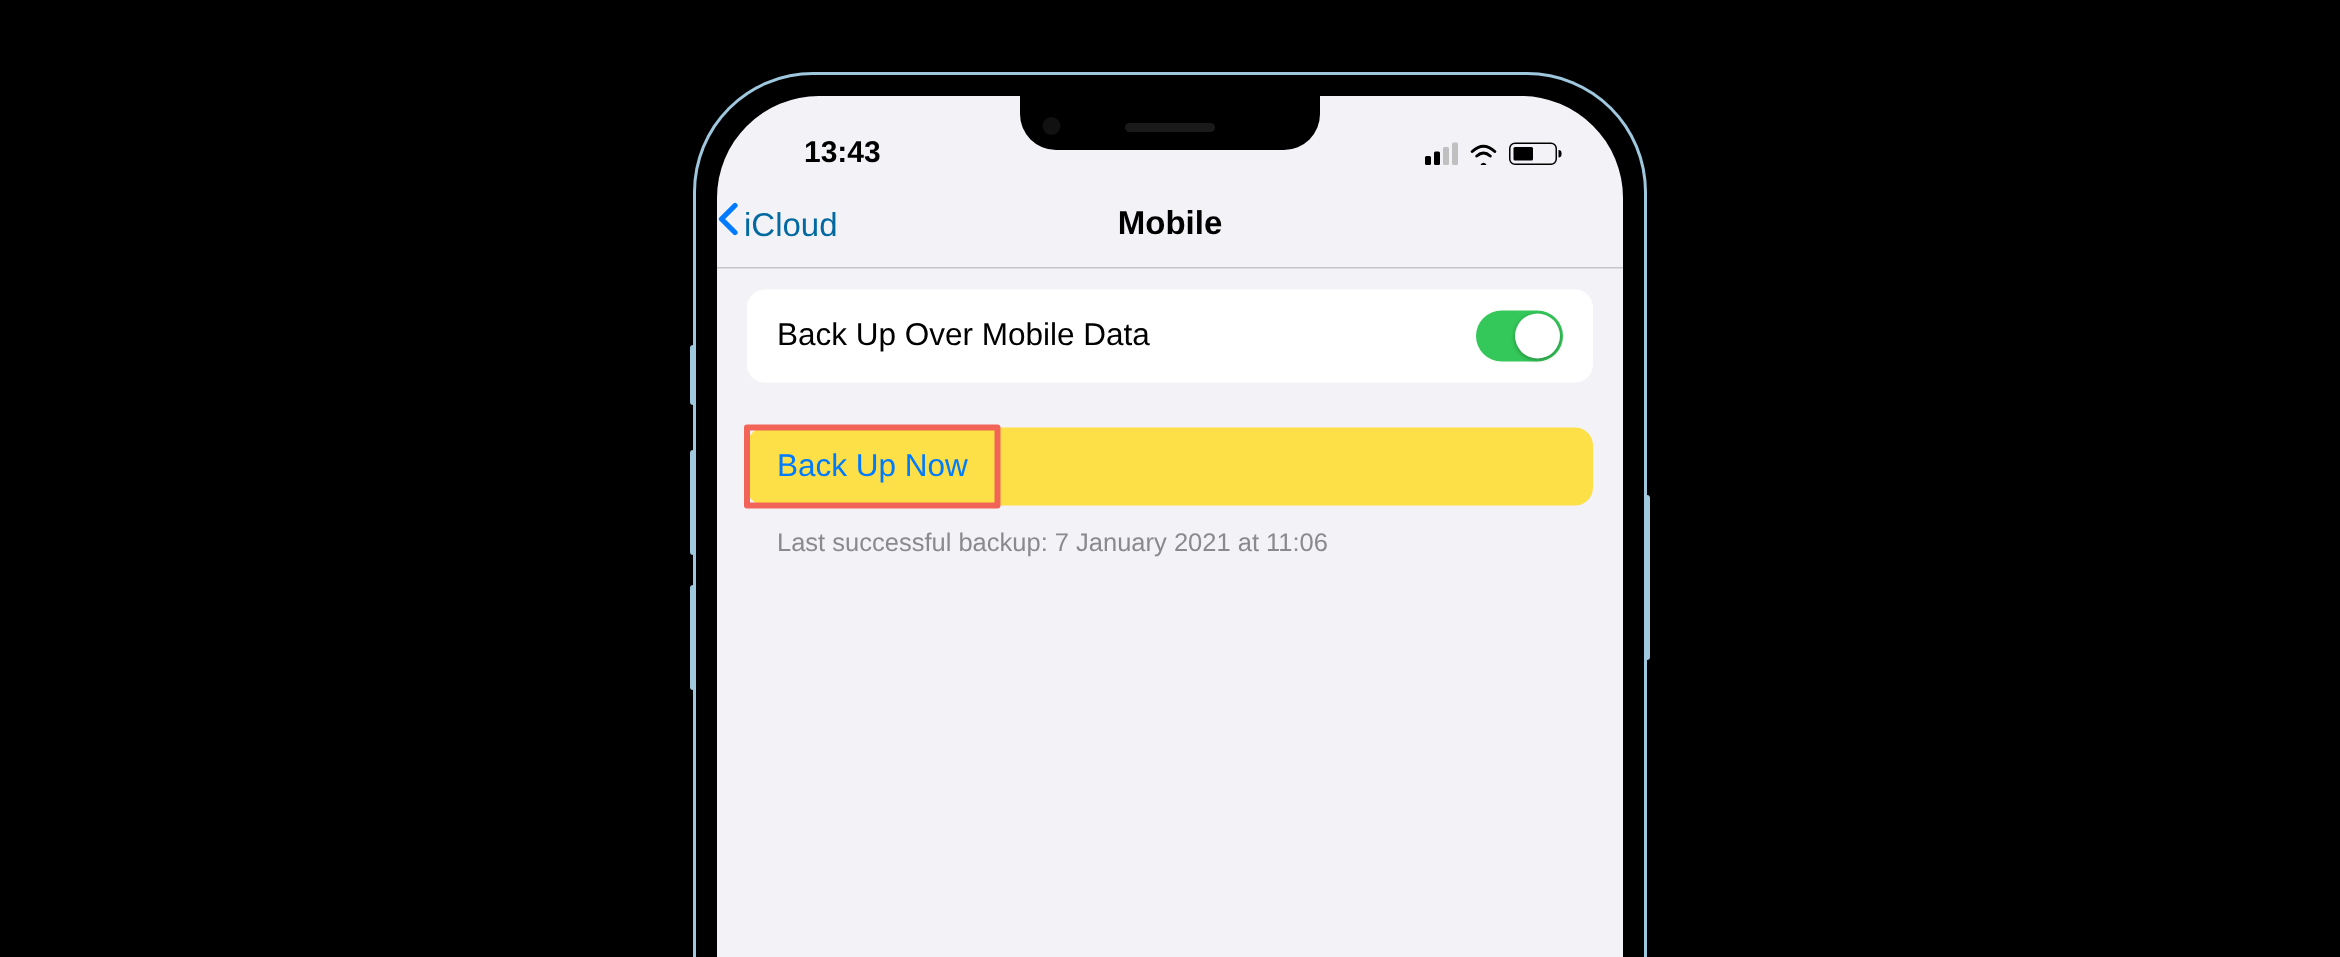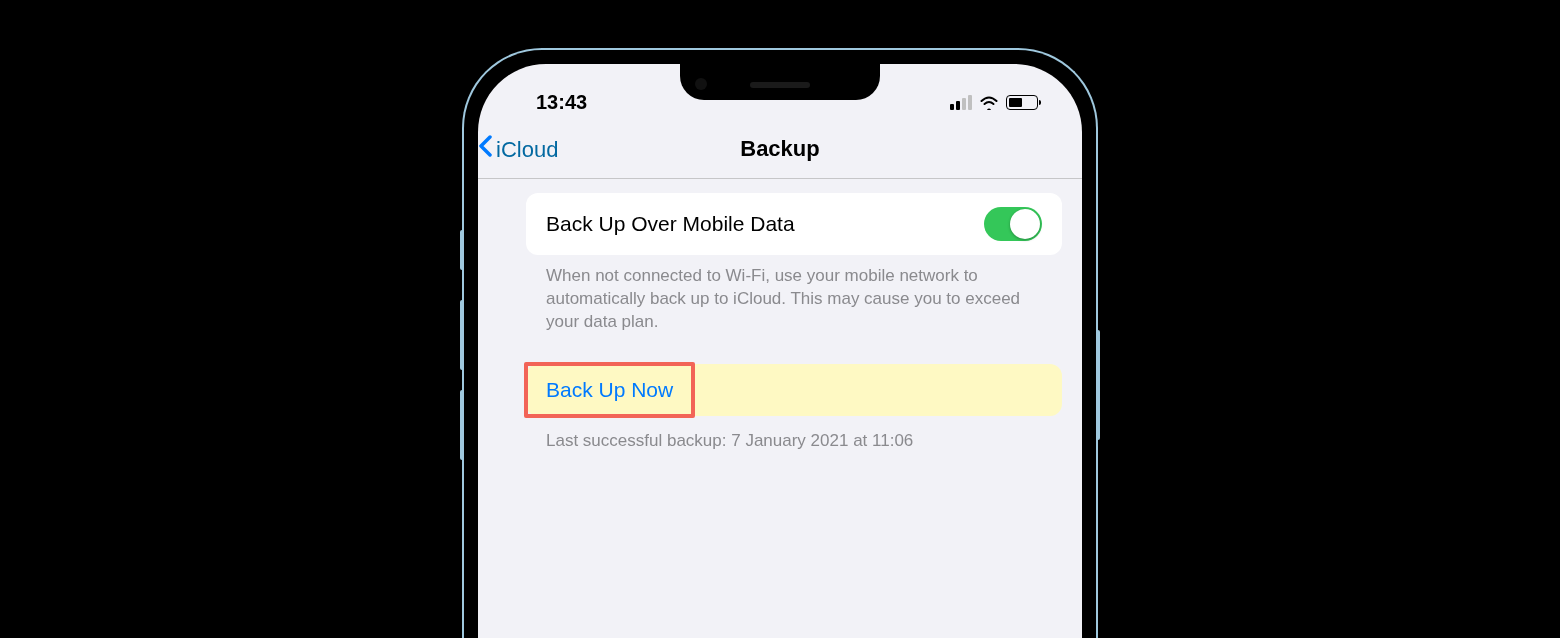--- a/index.html
+++ b/index.html
@@ -166,21 +166,20 @@
     }
     
     .nav-title {
       font-size: 22px;
       font-weight: 600;
       color: #000;
     }
     
     .content {
       padding: 14px 0 0 0;
-      margin-left: 28px;
     }
     
     .cell {
       background: #fff;
       margin: 0 20px;
       border-radius: 12px;
       padding: 14px 20px;
       display: flex;
       justify-content: space-between;
       align-items: center;
@@ -215,21 +214,21 @@
       font-size: 17px;
       line-height: 1.35;
       padding: 10px 40px 0 40px;
     }
     
     .section-gap {
       height: 30px;
     }
     
     .action-cell {
-      background: #fef9c3;
+      background: #fde047;
       margin: 0 20px;
       border-radius: 12px;
       padding: 0;
       display: flex;
       align-items: flex-end;
     }
     
     .highlight-box {
       border: 4px solid #f26457;
       border-radius: 2px;
@@ -322,33 +321,32 @@
 
     <div class="nav-bar">
       <div class="back-button">
         <span class="chevron-left">
           <svg width="14" height="22" viewBox="0 0 14 22">
             <path d="M12 2 L3 11 L12 20" stroke="#007aff" stroke-width="3.5" fill="none" stroke-linecap="round" stroke-linejoin="round"></path>
           </svg>
         </span>
         <span>iCloud</span>
       </div>
-      <span class="nav-title">Backup</span>
+      <span class="nav-title">Mobile</span>
     </div>
 
     <div class="content">
 
       <div class="cell">
         <span class="cell-label">Back Up Over Mobile Data</span>
         <div class="toggle">
           <div class="toggle-knob"></div>
         </div>
       </div>
 
-      <div class="footer-text">When not connected to Wi-Fi, use your mobile network to automatically back up to iCloud. This may cause you to exceed your data plan.</div>
 
       <div class="section-gap"></div>
 
       <div class="action-cell">
         <div class="highlight-box">
           <span class="action-label">Back Up Now</span>
         </div>
       </div>
 
 

